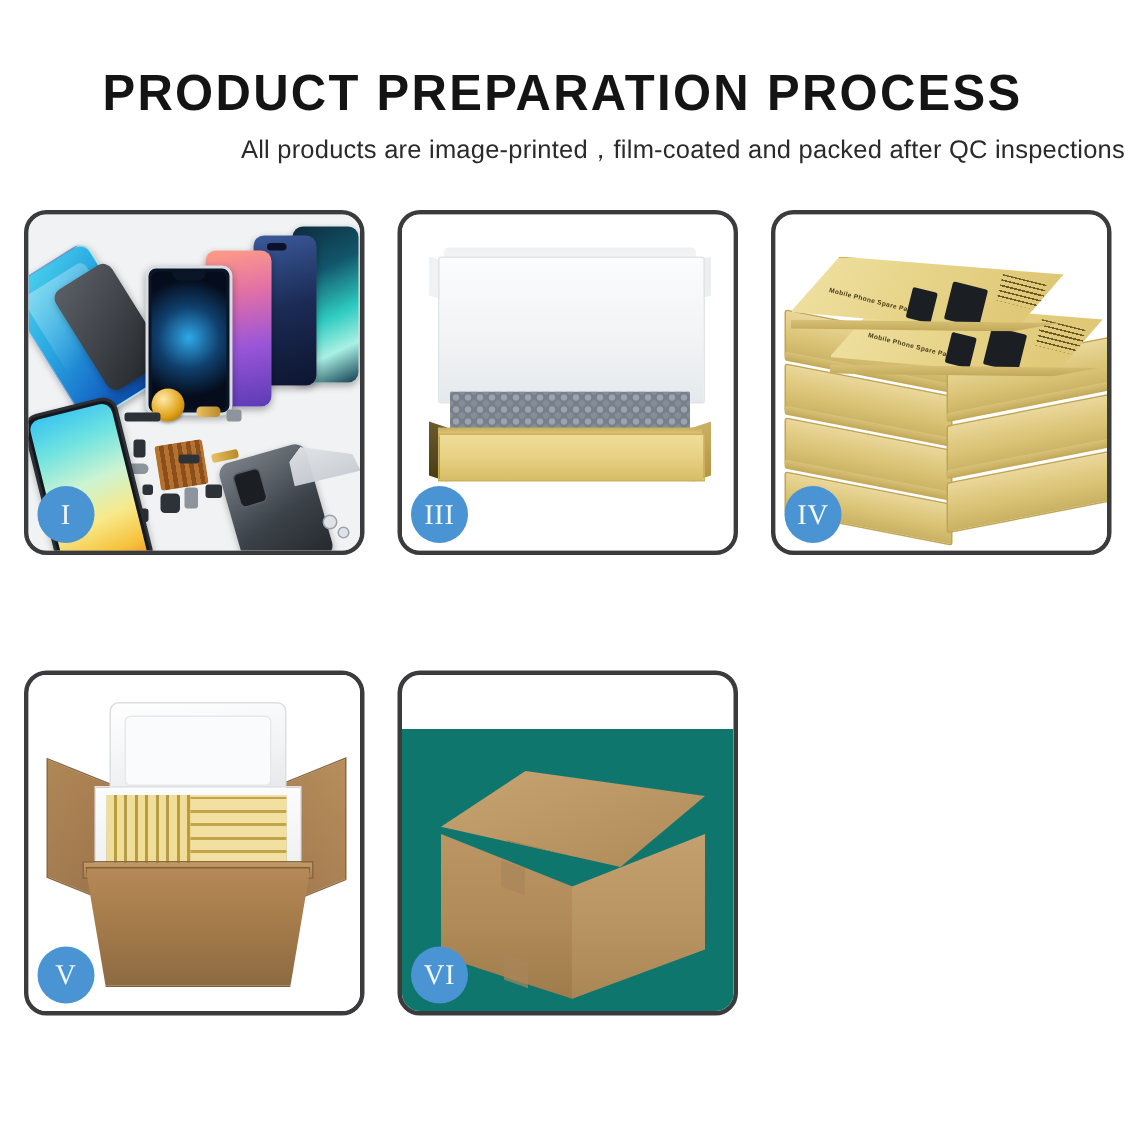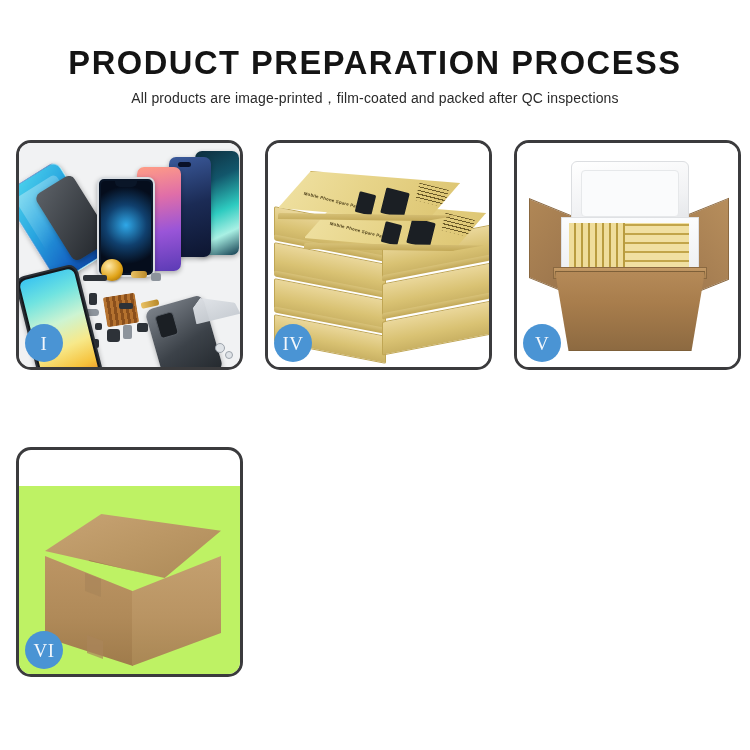--- a/index.html
+++ b/index.html
@@ -16,22 +16,22 @@
   .title{
     margin:0;padding:0;
     font-size:34px;font-weight:700;color:#141414;
     letter-spacing:1.6px;line-height:1;
     transform:scaleX(.96);transform-origin:50% 50%;
     position:absolute;left:0;top:45px;width:750px;
     white-space:nowrap;
   }
   .subtitle{
     position:absolute;left:0;top:91px;width:750px;
-    font-size:14px;font-weight:400;color:#2a2a2a;
-    letter-spacing:.15px;line-height:1;white-space:nowrap;
+    font-size:17px;font-weight:400;color:#2a2a2a;
+    letter-spacing:.15px;line-height:1;white-space:nowrap;text-align:right;
   }
 
   
   .grid{
     position:absolute;left:16px;top:140px;
     width:726px;height:537px;
     display:grid;
     grid-template-columns:227px 227px 227px;
     grid-template-rows:230px 230px;
     column-gap:22px;row-gap:77px;
@@ -231,21 +231,21 @@
     background:linear-gradient(180deg,#e4c86f 0%,#dcbe5e 50%,#cbab4b 100%);
     overflow:hidden;}
   .c5-bars{position:absolute;left:0;top:0;width:56px;height:46px;
     background:repeating-linear-gradient(90deg,#efdd9b 0 5px,#b99c3f 5px 7px);}
   .c5-bars2{position:absolute;left:56px;top:0;width:64px;height:46px;
     background:repeating-linear-gradient(0deg,#f1e0a2 0 7px,#c2a54a 7px 9px);}
 
   
   
   
-  .p6{background:#bef264;margin-top:36px;}
+  .p6{background:#0f766e;margin-top:36px;}
   .c6-top{position:absolute;left:26px;top:28px;width:176px;height:64px;
     background:linear-gradient(160deg,#c8a474 0%,#bb9765 50%,#ad8a58 100%);
     clip-path:polygon(32% 0,100% 26%,68% 100%,0 58%);
     border-radius:2px;}
   .c6-seam{position:absolute;left:44px;top:46px;width:150px;height:3px;
     background:#a07c4d;transform:rotate(14deg);transform-origin:0 0;opacity:.85;}
   .c6-left{position:absolute;left:26px;top:70px;width:88px;height:110px;
     background:linear-gradient(180deg,#bc9564 0%,#b08a59 55%,#9f7b4b 100%);
     clip-path:polygon(0 0,100% 32%,100% 100%,0 74%);}
   .c6-right{position:absolute;left:113px;top:70px;width:89px;height:110px;
@@ -297,20 +297,36 @@
         <div class="part lt" style="left:46px;top:176px;width:7px;height:7px;border-radius:50%;"></div>
         <div class="part wht" style="left:196px;top:200px;width:8px;height:8px;border-radius:50%;"></div>
         <div class="part wht" style="left:206px;top:208px;width:6px;height:6px;border-radius:50%;"></div>
         <div class="badge">
           <span>I</span>
         </div>
       </div>
     </div>
 
 
+    <div class="panel">
+      <div class="panel-stage p3">
+        <div class="b3-lid-tabL"></div>
+        <div class="b3-lid-tabR"></div>
+        <div class="b3-lid-top"></div>
+        <div class="b3-lid"></div>
+        <div class="b3-foam"></div>
+        <div class="b3-endL"></div>
+        <div class="b3-endR"></div>
+        <div class="b3-rim"></div>
+        <div class="b3-front"></div>
+        <div class="badge">
+          <span>III</span>
+        </div>
+      </div>
+    </div>
 
     <div class="panel">
       <div class="panel-stage p4">
         <div class="stack">
 
           <div class="sb sb-side" style="left:4px;top:60px;width:110px;height:30px;transform:skewY(11deg);"></div>
           <div class="sb sb-edge" style="left:4px;top:88px;width:110px;height:6px;transform:skewY(11deg);"></div>
           <div class="sb sb-side" style="left:4px;top:96px;width:110px;height:30px;transform:skewY(11deg);"></div>
           <div class="sb sb-edge" style="left:4px;top:124px;width:110px;height:6px;transform:skewY(11deg);"></div>
           <div class="sb sb-side" style="left:4px;top:132px;width:110px;height:30px;transform:skewY(11deg);"></div>

